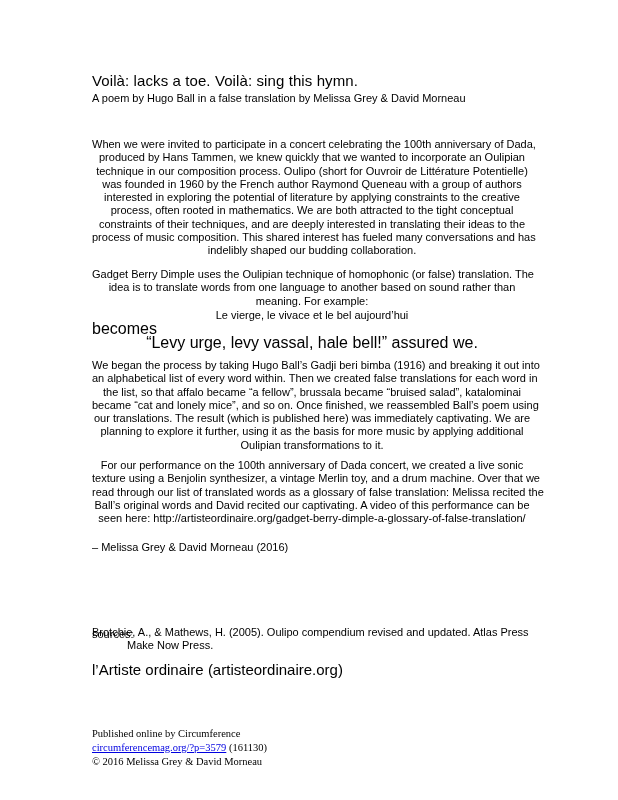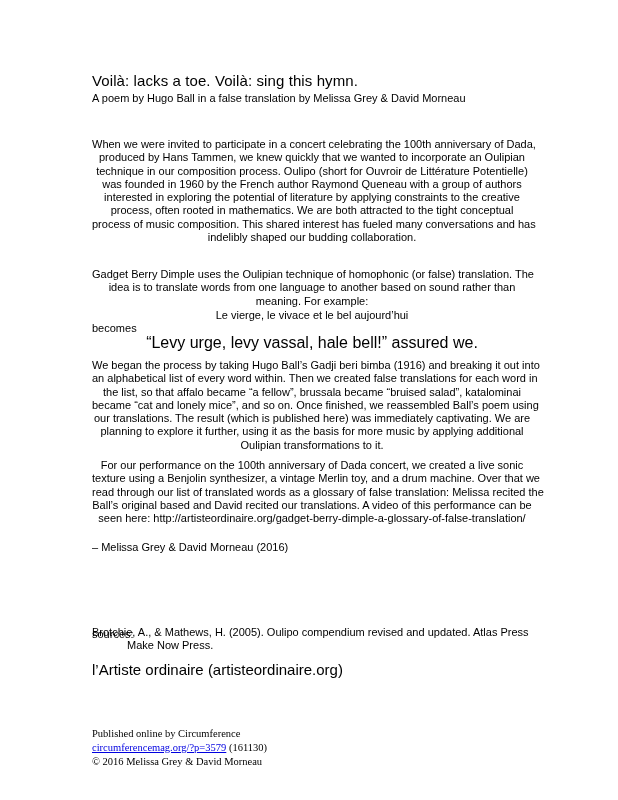--- a/index.html
+++ b/index.html
@@ -26,21 +26,21 @@
   .subtitle {
     top: 92px;
     font-size: 11px;
     line-height: 13px;
   }
   .body-text { font-size: 11px; }
   .body-text .line { line-height: 13.3px; white-space: pre; text-align: center; }
   .p1 { top: 138px; }
   .p2 { top: 268px; }
   .example-french  { top: 309px; font-size: 11px; line-height: 13.3px; text-align: center; }
-  .becomes         { top: 322px; font-size: 11px; line-height: 13.3px; }
+  .becomes         { top: 322px; font-size: 16px; line-height: 13.3px; }
   .example-english { top: 336px; font-size: 16px; line-height: 13.3px; text-align: center; }
   .p3 { top: 359px; }
   .p4 { top: 459px; }
   .signature { top: 541px; font-size: 11px; line-height: 13.3px; }
   .sources-label { top: 612px; font-size: 11px; line-height: 13.3px; margin-top: 16px; }
   .source-ref-l1 { top: 626px; font-size: 11px; line-height: 13.3px; }
   .source-ref-l2 { top: 639px; font-size: 11px; line-height: 13.3px; padding-left: 35px; }
   .source-ref2   { top: 663px; font-size: 15px; line-height: 13.3px; }
   .footer-line {
     font-family: "Liberation Serif", serif;
@@ -60,20 +60,21 @@
   <div class="abs title">Voilà: lacks a toe. Voilà: sing this hymn.</div>
   <div class="abs subtitle">A poem by Hugo Ball in a false translation by Melissa Grey &amp; David Morneau</div>
 
   <div class="abs body-text p1">
       <div class="line">When we were invited to participate in a concert celebrating the 100th anniversary of Dada,</div>
       <div class="line">produced by Hans Tammen, we knew quickly that we wanted to incorporate an Oulipian</div>
       <div class="line">technique in our composition process. Oulipo (short for Ouvroir de Littérature Potentielle)</div>
       <div class="line">was founded in 1960 by the French author Raymond Queneau with a group of authors</div>
       <div class="line">interested in exploring the potential of literature by applying constraints to the creative</div>
       <div class="line">process, often rooted in mathematics. We are both attracted to the tight conceptual</div>
+      <div class="line">constraints of their techniques, and are deeply interested in translating their ideas to the</div>
       <div class="line">process of music composition. This shared interest has fueled many conversations and has</div>
       <div class="line">indelibly shaped our budding collaboration.</div>
     </div>
 
   <div class="abs body-text p2">
       <div class="line">Gadget Berry Dimple uses the Oulipian technique of homophonic (or false) translation. The</div>
       <div class="line">idea is to translate words from one language to another based on sound rather than</div>
       <div class="line">meaning. For example:</div>
     </div>
 
@@ -88,21 +89,21 @@
       <div class="line">became “cat and lonely mice”, and so on. Once finished, we reassembled Ball’s poem using</div>
       <div class="line">our translations. The result (which is published here) was immediately captivating. We are</div>
       <div class="line">planning to explore it further, using it as the basis for more music by applying additional</div>
       <div class="line">Oulipian transformations to it.</div>
     </div>
 
   <div class="abs body-text p4">
       <div class="line">For our performance on the 100th anniversary of Dada concert, we created a live sonic</div>
       <div class="line">texture using a Benjolin synthesizer, a vintage Merlin toy, and a drum machine. Over that we</div>
       <div class="line">read through our list of translated words as a glossary of false translation: Melissa recited the</div>
-      <div class="line">Ball’s original based and David recited our translations. A video of this performance can be</div>
+      <div class="line">Ball’s original words and David recited our captivating. A video of this performance can be</div>
       <div class="line">seen here: http://artisteordinaire.org/gadget-berry-dimple-a-glossary-of-false-translation/</div>
     </div>
 
   <div class="abs signature">– Melissa Grey &amp; David Morneau (2016)</div>
 
   <div class="abs sources-label">sources:</div>
   <div class="abs source-ref-l1">Brotchie, A., &amp; Mathews, H. (2005). Oulipo compendium revised and updated. Atlas Press</div>
   <div class="abs source-ref-l2">Make Now Press.</div>
   <div class="abs source-ref2">l’Artiste ordinaire (artisteordinaire.org)</div>
 

